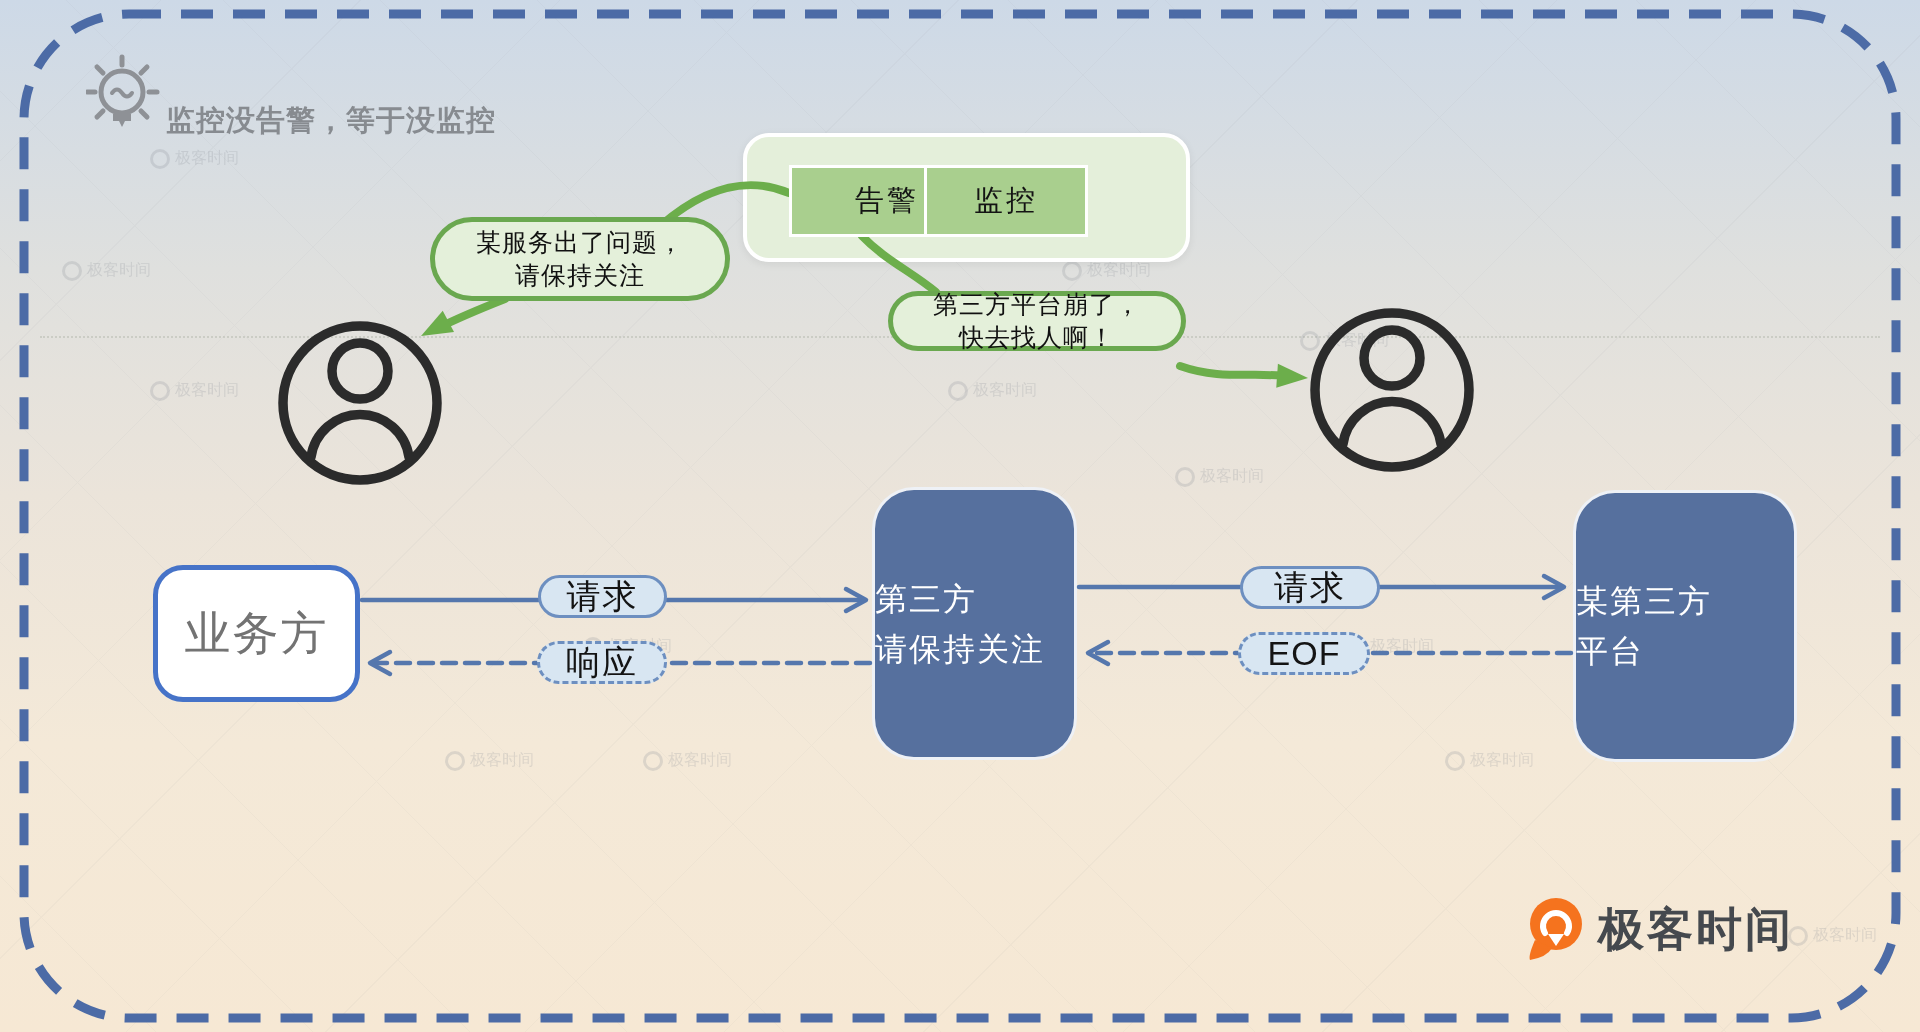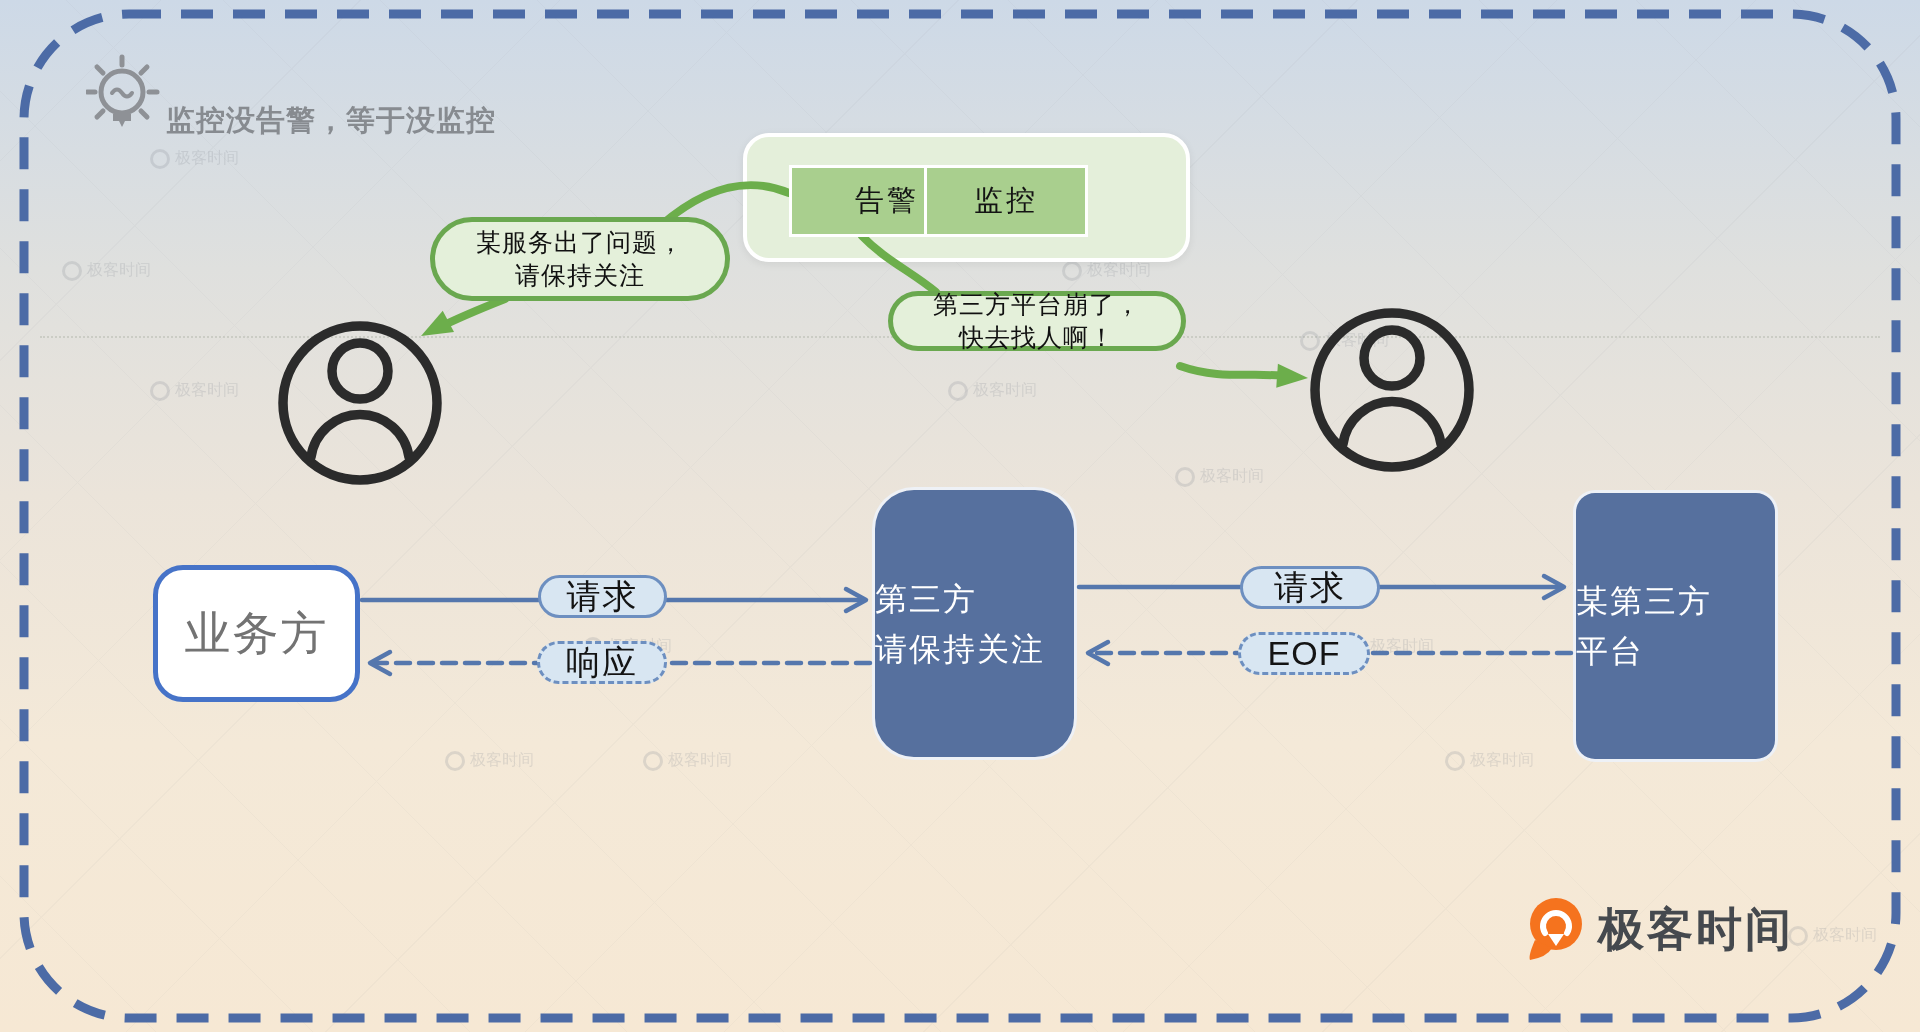--- a/index.html
+++ b/index.html
@@ -35,21 +35,21 @@
   .bubble.right{left:888px;top:291px;width:298px;height:60px;}
 
   
   .box-business{position:absolute;left:153px;top:565px;width:207px;height:137px;background:#ffffff;
     border:5px solid #4673c8;border-radius:30px;box-sizing:border-box;z-index:1;
     display:flex;align-items:center;justify-content:center;font-size:46px;color:#737373;letter-spacing:2px;}
   .box-navy{position:absolute;background:#56709e;border:3px solid rgba(255,255,255,.9);border-radius:42px;
     box-sizing:border-box;z-index:1;display:flex;flex-direction:column;align-items:flex-start;justify-content:center;
     font-size:32px;color:#ffffff;line-height:50px;letter-spacing:2px;}
   .box-navy.mid{left:872px;top:487px;width:205px;height:273px;}
-  .box-navy.right{left:1573px;top:490px;width:205px;height:272px;border-radius:22px;}
+  .box-navy.right{left:1573px;top:490px;width:224px;height:272px;}
 
   
   .pill{position:absolute;background:#d8e6f2;border:3px solid #6d8fc0;border-radius:22px;box-sizing:border-box;
     z-index:4;display:flex;align-items:center;justify-content:center;font-size:34px;color:#141414;letter-spacing:2px;}
   .pill.dashed{border-style:dashed;}
   .pill.req-l{left:538px;top:575px;width:129px;height:43px;}
   .pill.res-l{left:537px;top:641px;width:130px;height:43px;}
   .pill.req-r{left:1240px;top:566px;width:140px;height:43px;}
   .pill.eof-r{left:1238px;top:632px;width:132px;height:43px;letter-spacing:1px;}
 

